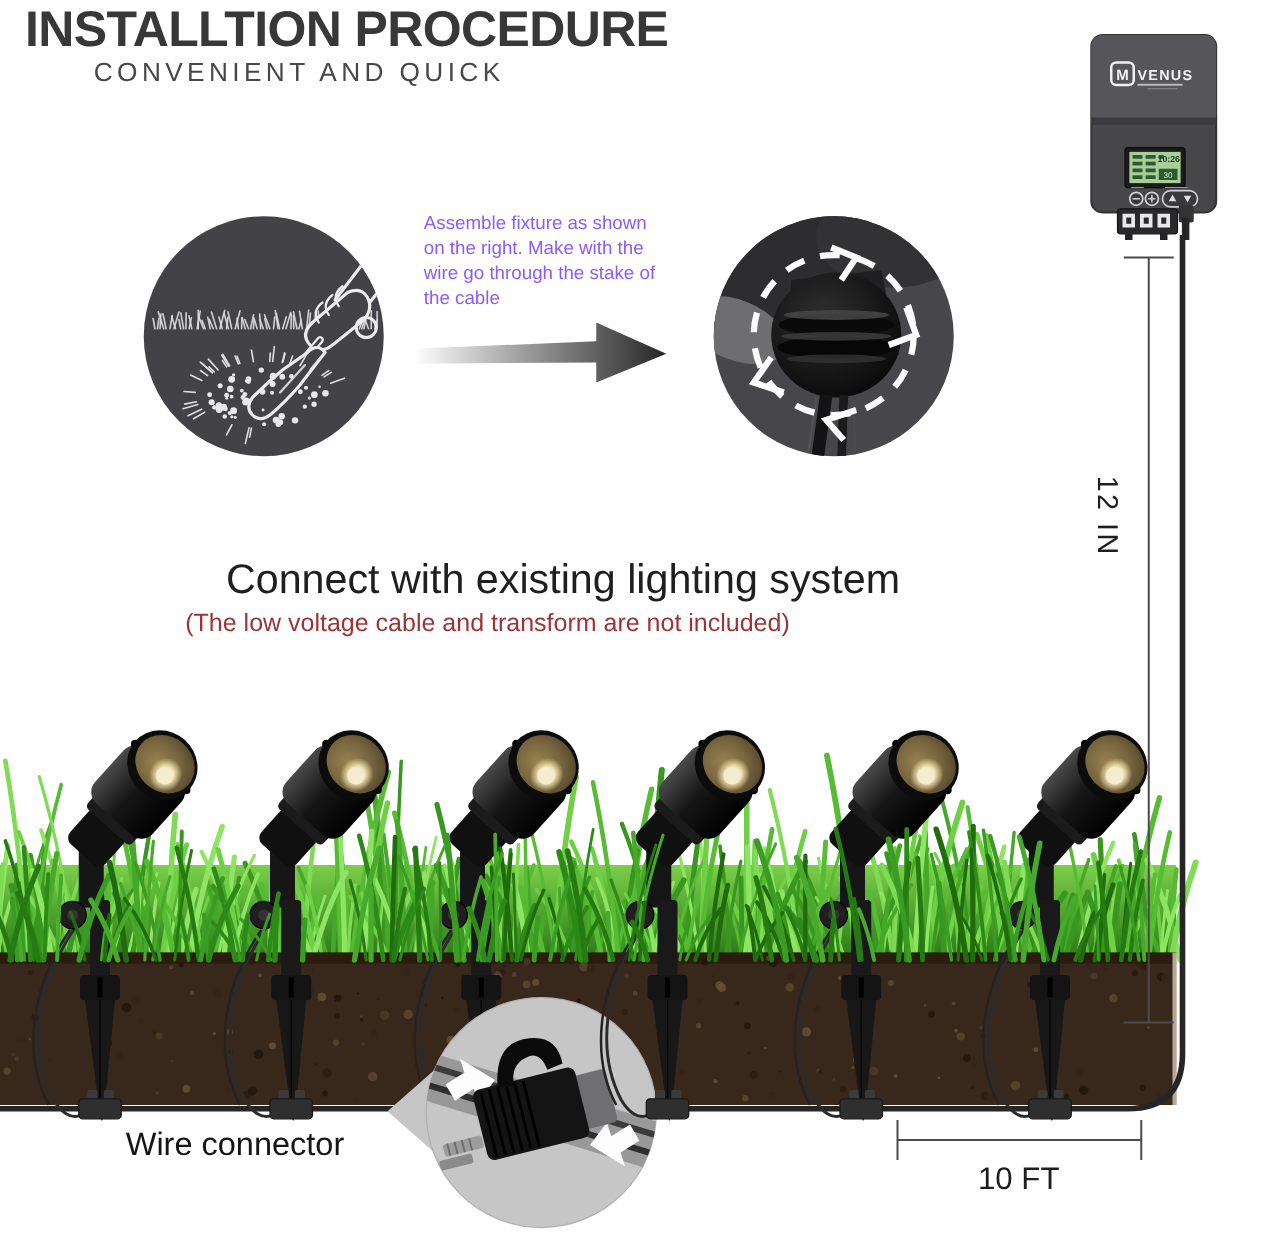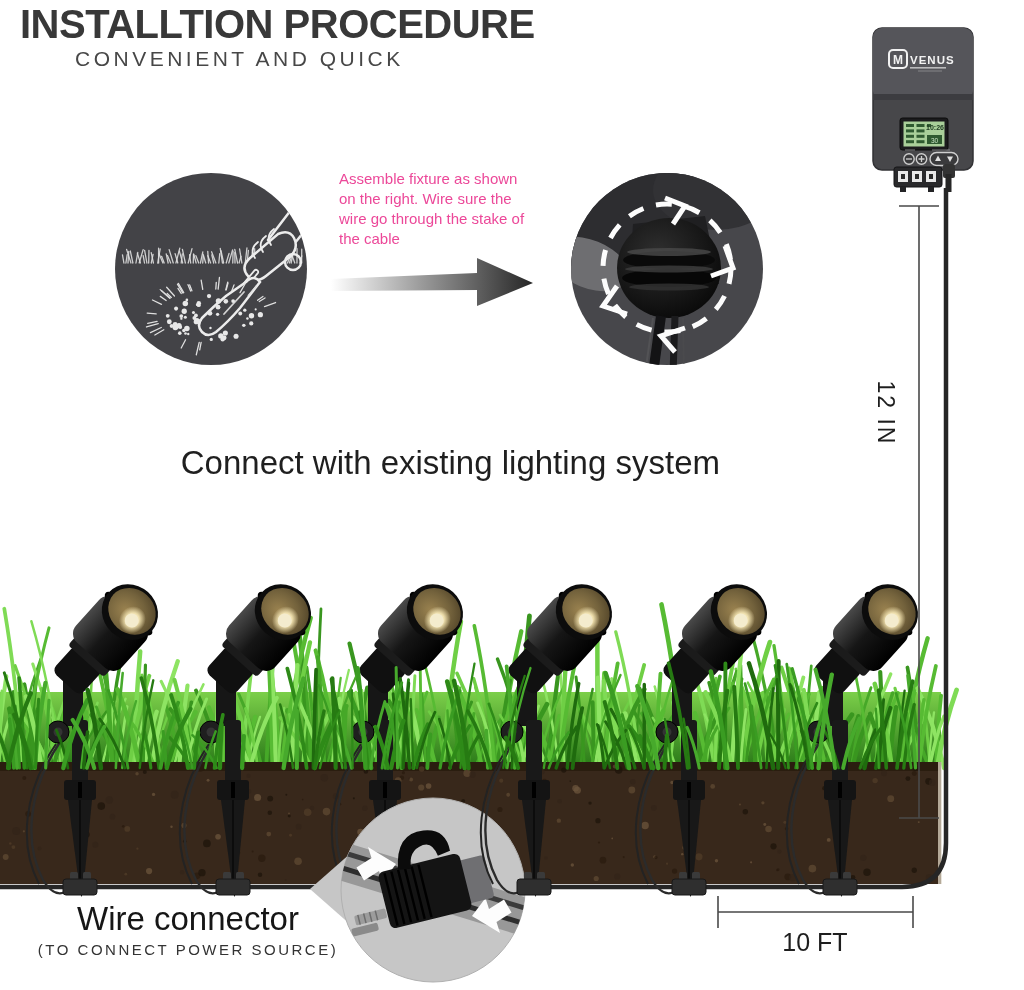--- a/index.html
+++ b/index.html
@@ -1,24 +1,24 @@
 <!DOCTYPE html>
 <html><head>
 <meta charset="utf-8">
 <style>
   html,body{margin:0;padding:0;background:#fff;}
   #page{position:relative;width:1024px;height:990px;background:#fff;overflow:hidden;
         font-family:"Liberation Sans","DejaVu Sans",sans-serif;}
   .abs{position:absolute;}
   #title{left:20px;top:2px;font-size:40px;font-weight:900;letter-spacing:-.5px;color:#383838;}
   #subtitle{left:32px;top:47px;font-size:21px;font-weight:400;letter-spacing:3.5px;color:#474747;margin-left:43px;}
-  #instruction{left:339px;top:169px;width:210px;font-size:15px;line-height:20px;color:#ec4899;}
+  #instruction{left:339px;top:169px;width:210px;font-size:15px;line-height:20px;color:#8b5cf6;}
   #connect-head{left:60px;top:444px;width:660px;text-align:right;font-size:33px;font-weight:500;color:#1f1f1f;}
   #connect-note{left:60px;top:488px;width:660px;text-align:center;font-size:20px;font-weight:400;}
-  #wc-label{left:28px;top:900px;width:320px;text-align:center;font-size:33px;color:#161616;}
+  #wc-label{left:28px;top:900px;width:320px;text-align:center;font-size:26px;color:#161616;}
   #wc-sub{left:28px;top:941px;width:320px;text-align:center;font-size:15px;letter-spacing:2.5px;color:#333;}
   svg{display:block;}
   svg text{font-family:"Liberation Sans","DejaVu Sans",sans-serif;}
 </style>
 </head>
 <body>
 
 <div id="page">
 
   <svg class="abs" style="left:0;top:0;z-index:1" width="1024" height="990" viewBox="0 0 1024 990">
@@ -1015,21 +1015,21 @@
           <circle cx="178" cy="168" r="1.6" fill="none" stroke="#e8e8e8" stroke-width="1.2"></circle>
           <circle cx="186" cy="182" r="2.2" fill="none" stroke="#e8e8e8" stroke-width="1.2"></circle>
           <circle cx="160" cy="188" r="1.8" fill="none" stroke="#e8e8e8" stroke-width="1.2"></circle>
           <circle cx="172" cy="192" r="1.5" fill="none" stroke="#e8e8e8" stroke-width="1.2"></circle>
         </g>
     </g>
   </svg>
 
   <div class="abs" id="instruction" style="z-index:3">
     <div>Assemble fixture as shown</div>
-    <div>on the right. Wire sure the</div>
+    <div>on the right. Make with the</div>
     <div>wire go through the stake of</div>
     <div>the cable</div>
   </div>
 
   <svg class="abs" style="left:327px;top:250px;z-index:2" width="212" height="60" viewBox="0 0 212 60">
     <defs>
       <linearGradient id="arrowGrad" x1="0" y1="0" x2="1" y2="0">
         <stop offset="0" stop-color="#ffffff"></stop>
           <stop offset="0.45" stop-color="#9a9a9a"></stop>
           <stop offset="1" stop-color="#262626"></stop>
@@ -1068,17 +1068,17 @@
         <circle cx="102" cy="100" r="64" stroke-width="5" stroke-dasharray="16 13"></circle>
         <polyline points="100,30 120,38 108,56" stroke-width="5"></polyline>
         <polyline points="160,78 168,100 146,108" stroke-width="5"></polyline>
         <polyline points="120,160 96,168 110,184" stroke-width="5"></polyline>
         <polyline points="52,118 38,138 62,146" stroke-width="5"></polyline>
       </g>
     </g>
   </svg>
 
   <div class="abs" id="connect-head" style="z-index:3">Connect with existing lighting system</div>
+  <div class="abs" id="connect-note" style="z-index: 3; color: rgb(156, 51, 54);">(The low voltage cable and transform are not included)</div>
 
   <div class="abs" id="wc-label" style="z-index:3">Wire connector</div>
-  <div class="abs" id="wc-sub" style="z-index:3">(TO CONNECT POWER SOURCE)</div>
 
 </div>
 
 </body></html>

